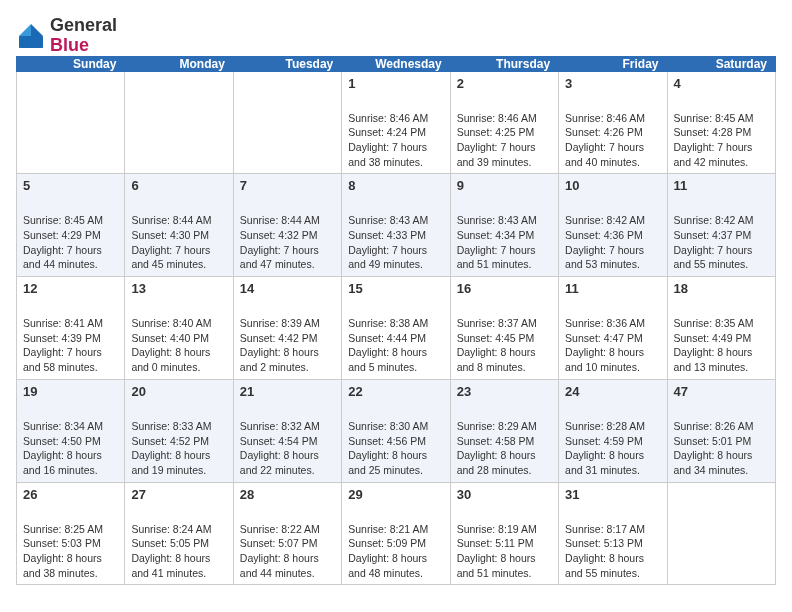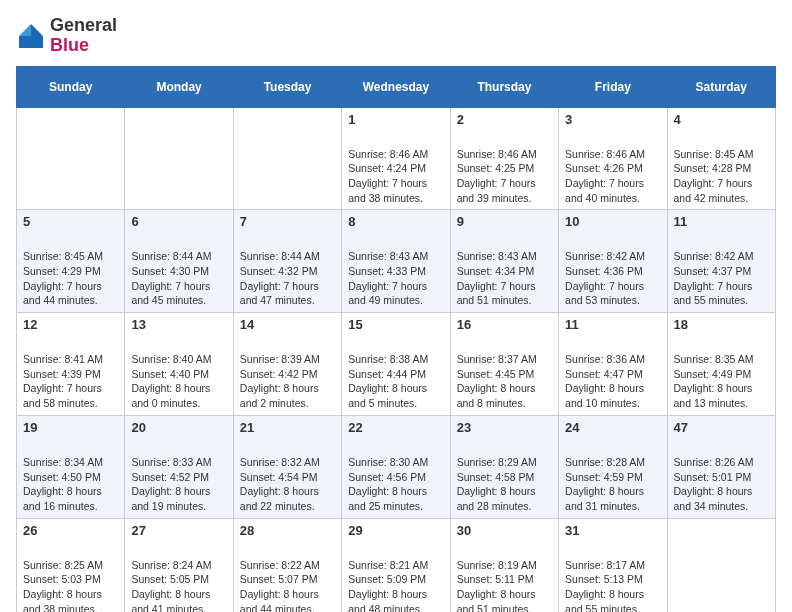--- a/index.html
+++ b/index.html
@@ -7,21 +7,20 @@
       font-family: Arial, sans-serif;
       background: #fff;
       width: 792px;
       min-height: 612px;
       padding: 16px;
     }
     .header {
       display: flex;
       align-items: flex-start;
       justify-content: space-between;
-      margin-bottom: 10px;
     }
     .logo {
       display: flex;
       align-items: center;
       gap: 4px;
     }
     .logo-text {
       font-size: 18px;
       font-weight: bold;
       line-height: 1.1;
@@ -45,22 +44,22 @@
       color: #555;
     }
     .calendar {
       width: 100%;
       border-collapse: collapse;
       font-size: 11px;
     }
     .calendar th {
       background-color: #2d6db5;
       color: #fff;
-      text-align: center;
-      padding: 13px 8px;
+      text-align: right;
+      padding: 0 8px;
       font-size: 12px;
       font-weight: bold;
       border: 1px solid #2d6db5;
     }
     .calendar td {
       border: 1px solid #ccc;
       vertical-align: top;
       padding: 4px 6px;
       width: calc(100%/7);
       min-height: 80px;

